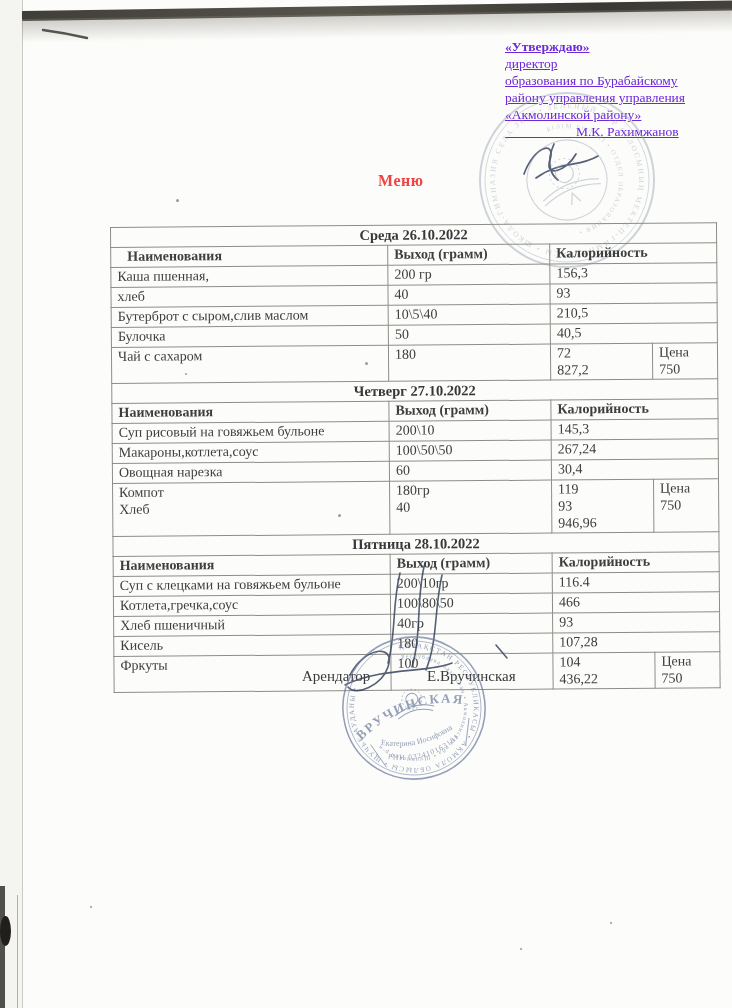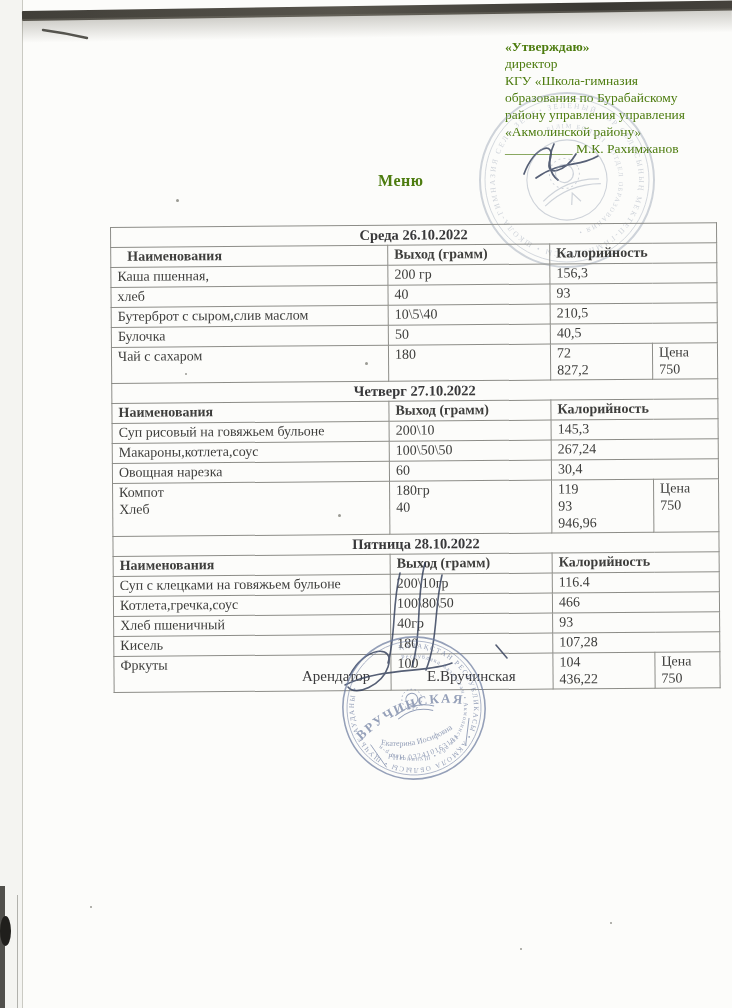--- a/index.html
+++ b/index.html
@@ -16,24 +16,24 @@
     background:linear-gradient(to right,#403e38,#57544c 45%,#3a3833 80%,#45423c);
     transform:rotate(-0.85deg);transform-origin:left center;border-radius:1px;}
   .top-shade{left:22px;right:0;top:19px;height:24px;
     background:linear-gradient(to bottom,rgba(125,122,112,.38),rgba(125,122,112,0));
     transform:rotate(-0.85deg);transform-origin:left center;}
   .bl-strip{left:0;top:886px;width:5px;height:122px;background:#34332f;opacity:.85;}
   .bl-blob{left:0;top:916px;width:11px;height:30px;background:#201f1c;border-radius:50%;}
   .bl-line{left:17px;top:895px;width:1px;height:113px;background:rgba(95,95,88,.45);}
   .speck{width:3px;height:3px;border-radius:50%;background:#9a9a93;}
   
-  .approval{left:505px;top:38px;width:220px;font-size:13.5px;line-height:17px;color:#4d7c0f;}
+  .approval{left:505px;top:38px;width:220px;font-size:13.5px;line-height:17px;color:#6d28d9;text-decoration:underline;}
   .approval .b{font-weight:bold;}
   
-  .menu-title{left:378px;top:172px;font-size:16px;font-weight:bold;letter-spacing:.5px;color:#4d7c0f;}
+  .menu-title{left:378px;top:172px;font-size:16px;font-weight:bold;letter-spacing:.5px;color:#ef4444;}
   
   .menu-table-wrap{left:110px;top:227px;transform:rotate(-0.45deg);transform-origin:top left;}
   table{border-collapse:collapse;width:606px;table-layout:fixed;font-size:14px;color:#3e3e3c;}
   td{border:1px solid #8d8d88;padding:0 4px 1px 6px;line-height:17px;vertical-align:top;
      white-space:pre-line;overflow:hidden;}
   tr.day td{text-align:center;font-weight:bold;height:19px;line-height:19px;padding:0;font-size:14.5px;color:#38383a;}
   tr.hdr td{font-weight:bold;height:18px;}
   tr.hdr td.pad-lg{padding-left:16px;}
   tr.row td{height:18px;}
   
@@ -58,21 +58,20 @@
 <div class="abs speck" style="left:520px;top:948px;width:2px;height:2px"></div>
 <div class="abs speck" style="left:610px;top:922px;width:2px;height:2px"></div>
 
 <svg class="abs no-ptr" style="left:40px;top:25px" width="52" height="18">
   <path d="M 3 5 C 18 7, 34 10, 47 13" stroke="#55544e" stroke-width="2.4" fill="none" stroke-linecap="round"></path>
 </svg>
 
 <div class="abs approval">
   <div class="b">«Утверждаю»</div>
   <div>директор</div>
-  <div>КГУ «Школа-гимназия</div>
   <div>образования по Бурабайскому</div>
   <div>району управления управления</div>
   <div>«Акмолинской району»</div>
   <div>
     <span>__________</span>
     <span>М.К. Рахимжанов</span>
   </div>
 </div>
 
 <svg class="abs no-ptr" style="left:506px;top:134px" width="100" height="52">

